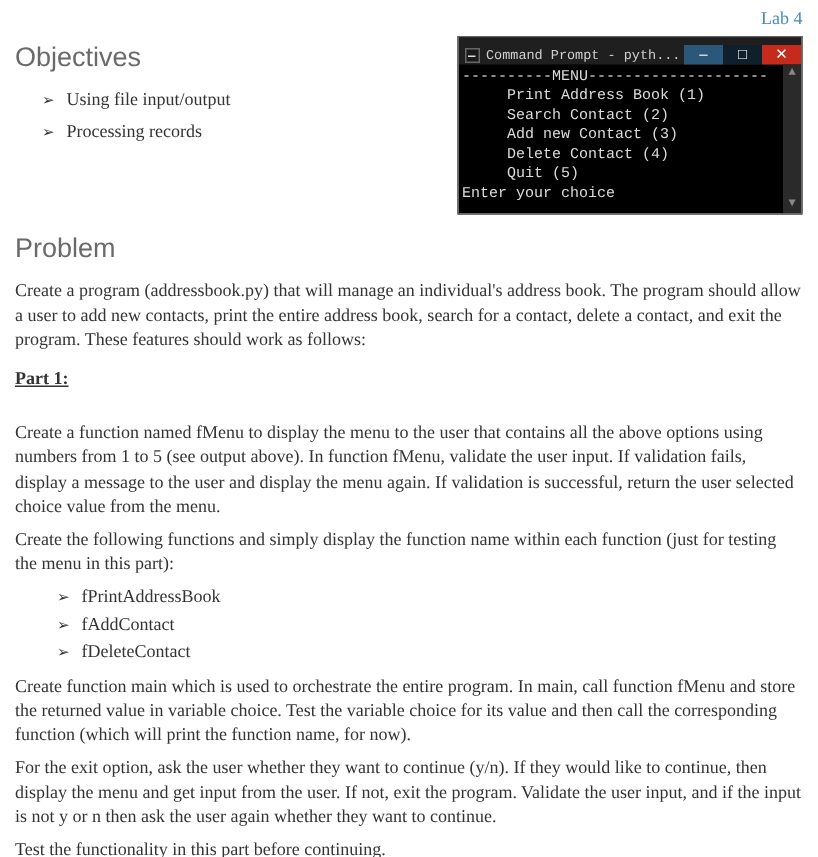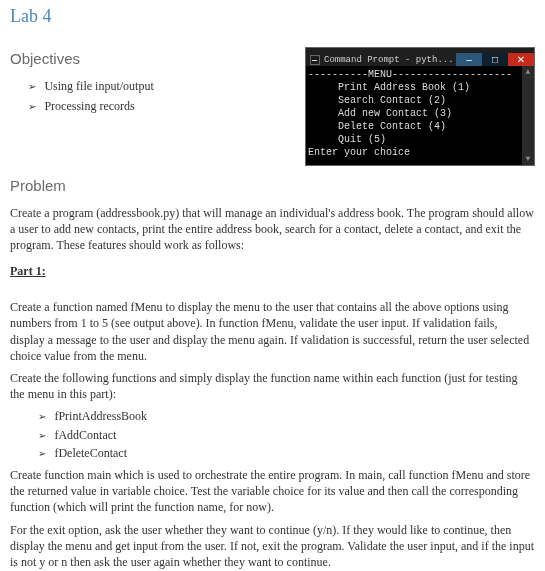--- a/index.html
+++ b/index.html
@@ -6,35 +6,35 @@
   body {
     font-family: "Times New Roman", Times, serif;
     font-size: 12px;
     color: #333;
     background: #fff;
     width: 545px;
     padding: 4px 10px 10px 10px;
     line-height: 1.35;
   }
   .lab-header {
-    text-align: left;
+    text-align: right;
     color: #4a89b8;
-    font-size: 18px;
-    margin-bottom: 17px;
+    font-size: 12px;
+    margin-bottom: 2px;
   }
   .top-row {
     display: flex;
     align-items: flex-start;
     gap: 8px;
   }
   .objectives-block { flex: 1; }
   .section-heading {
     font-family: Arial, sans-serif;
     color: #6a6a6a;
-    font-size: 15px;
+    font-size: 18px;
     margin: 4px 0 8px 0;
   }
   ul.arrow-list {
     list-style: none;
     padding-left: 18px;
     font-family: Liberation Serif, serif;
   }
   ul.arrow-list li::before {
     content: "\27A2";
     font-size: 10px;

